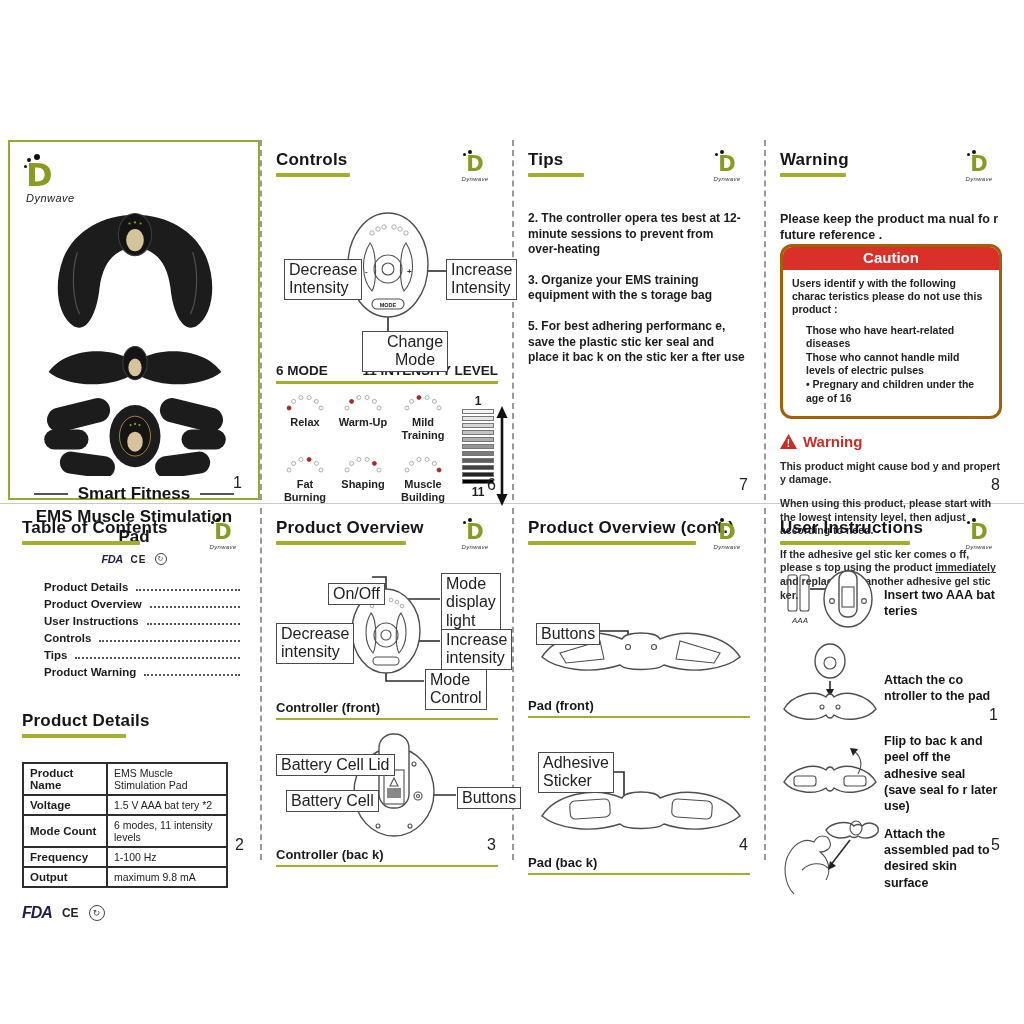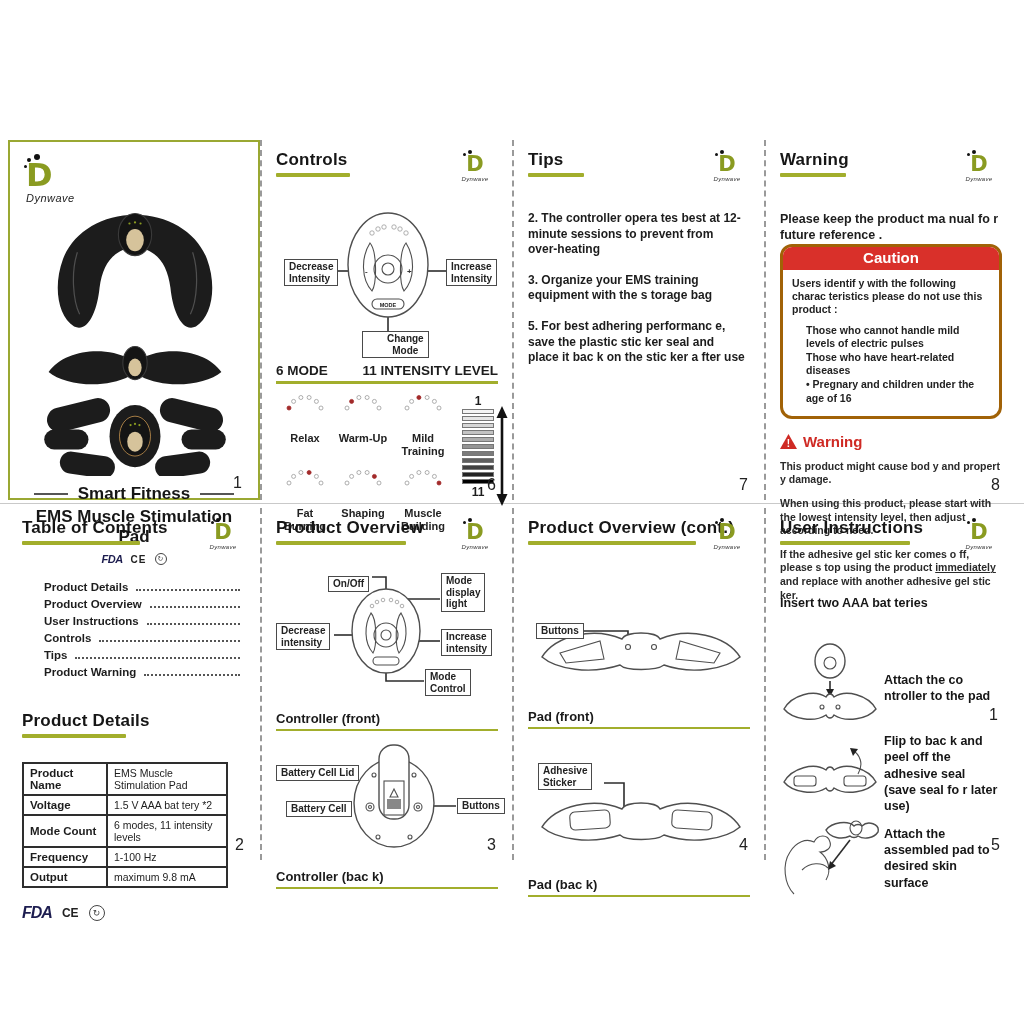--- a/index.html
+++ b/index.html
@@ -12,21 +12,21 @@
   .row-top { top:140px; height:360px; }
   .row-bottom { top:508px; height:352px; }
   .hline { position:absolute; top:503px; left:0; width:1024px; border-top:1px solid #c9c9c9; }
   .col { position:relative; width:252px; height:100%; padding:10px 14px; }
   .col.sep { border-left:2px dashed #9a9a9a; }
   .pagenum { position:absolute; right:16px; bottom:6px; font-size:16px; color:#222; }
 
   
   .panel-h { font-size:17px; font-weight:bold; color:#161616; letter-spacing:0.2px; }
   .h-bar { height:4px; background:#a2ae2c; width:74px; margin-top:3px; border-radius:1px; }
-  .caption { font-size:13px; font-weight:bold; color:#1a1a1a; margin-top:16px; }
+  .caption { font-size:13px; font-weight:bold; color:#1a1a1a; margin-top:5px; }
   .cap-bar { height:2px; background:#a2ae2c; width:100%; margin-top:3px; }
 
   
   .logo-sm { position:absolute; top:12px; right:14px; width:46px; text-align:center; }
   .logo-sm .dglyph { position:relative; display:inline-block; width:24px; height:24px; }
   .logo-sm .dletter { font-size:21px; font-weight:bold; color:#8a9b21; font-family:"DejaVu Sans", sans-serif; line-height:24px; }
   .logo-sm .spark, .logo-lg .spark { position:absolute; background:#111; border-radius:50%; }
   .logo-name-sm { font-size:6px; color:#333; font-style:italic; letter-spacing:0.3px; }
   .logo-lg { position:absolute; top:14px; left:16px; width:64px; text-align:left; }
   .logo-lg .dglyph { position:relative; display:inline-block; width:40px; height:36px; }
@@ -42,32 +42,32 @@
   .certs { display:flex; align-items:center; justify-content:center; gap:8px; margin-top:6px; }
   .fda { font-size:11px; font-weight:bold; font-style:italic; color:#1c1c4e; letter-spacing:-0.5px; }
   .ce { font-size:10px; font-weight:bold; color:#222; letter-spacing:1px; }
   .recyc { width:12px; height:12px; border:1px solid #444; border-radius:50%; font-size:7px;
            display:flex; align-items:center; justify-content:center; color:#444; }
 
   
   .diagram { position:relative; }
   .diagram svg { position:absolute; left:0; top:0; }
   .lbl { position:absolute; border:1px solid #4a4a4a; background:#fff; padding:1px 4px;
-         font-size:10px; font-weight:bold; color:#222; white-space:pre-line; line-height:1.15;
+         font-size:16px; font-weight:normal; color:#222; white-space:pre-line; line-height:1.15;
          text-align:left; z-index:2; }
   .shape { stroke:#4f4f4f; fill:#ffffff; stroke-width:1.4; }
   .thin  { stroke:#4f4f4f; fill:none; stroke-width:1.1; }
   .conn  { stroke:#2d2d2d; stroke-width:1.6; fill:none; }
 
   
   .mode-head { display:flex; justify-content:space-between; font-size:13.5px; font-weight:bold; margin-top:10px; }
   .mode-grid { display:flex; margin-top:10px; }
   .modes { display:grid; grid-template-columns:58px 58px 62px; grid-row-gap:12px; }
   .mode-item { text-align:center; }
-  .mode-item .mlabel { font-size:11px; font-weight:bold; color:#222; margin-top:18px; line-height:1.15; white-space:pre-line; }
+  .mode-item .mlabel { font-size:11px; font-weight:bold; color:#222; margin-top:2px; line-height:1.15; white-space:pre-line; }
   .mode-dots { display:block; margin:0 auto; }
   .dot { fill:#fff; stroke:#9a9a9a; stroke-width:0.8; }
   .dot.on { fill:#a22a2a; stroke:#a22a2a; }
   .intensity { margin-left:8px; display:flex; }
   .ibars { display:flex; flex-direction:column; align-items:center; }
   .inum { font-size:12px; font-weight:bold; }
   .bar { width:32px; height:5px; border:1px solid #777; margin:1px 0; }
 
   
   .toc-list { margin-top:34px; padding-left:22px; padding-right:4px; }
@@ -341,22 +341,22 @@
         </span>
         <div class="logo-name-sm">Dynwave</div>
       </div>
       <div class="warn-intro">Please keep the product ma nual fo r future reference .</div>
 
       <div class="caution-box">
         <div class="caution-head">Caution</div>
         <div class="caution-body">
           <div>Users identif y with the following charac teristics please do not use this product :</div>
           <div class="caution-items">
+            <div>Those who have heart-related diseases</div>
             <div>Those who cannot handle mild levels of electric pulses</div>
-            <div>Those who have heart-related diseases</div>
             <div>•  Pregnary and children under the age of 16</div>
           </div>
         </div>
       </div>
 
       <div class="warn2-row">
         <svg width="17" height="15" viewBox="0 0 17 15">
           <polygon points="8.5,0 17,15 0,15" fill="#cf2a24"></polygon>
           <text x="8.5" y="13" font-size="10" font-weight="bold" fill="#fff" text-anchor="middle">!</text>
         </svg>
@@ -471,21 +471,21 @@
             <circle class="dot" cx="107" cy="41" r="1.8"></circle>
           <circle class="dot" cx="115" cy="41" r="1.8"></circle>
             <circle class="dot" cx="121" cy="43" r="1.8"></circle>
             <circle class="dot" cx="126" cy="47" r="1.8"></circle>
           <path class="thin" d="M95,54 C88,66 88,84 97,94 C101,87 101,60 95,54 Z"></path>
           <path class="thin" d="M125,54 C132,66 132,84 123,94 C119,87 119,60 125,54 Z"></path>
           <circle class="thin" cx="110" cy="76" r="12"></circle>
           <circle class="thin" cx="110" cy="76" r="5"></circle>
           <rect class="thin" x="97" y="98" width="26" height="8" rx="4"></rect>
         </svg>
-        <div class="lbl" style="left:52px; top:17px;text-align:center;">On/Off</div>
+        <div class="lbl" style="left:52px; top:24px;text-align:center;">On/Off</div>
         <div class="lbl" style="left:165px; top:14px;">Mode
 display
 light</div>
         <div class="lbl" style="left:0px; top:64px;">Decrease
 intensity</div>
         <div class="lbl" style="left:165px; top:70px;">Increase
 intensity</div>
         <div class="lbl" style="left:149px; top:110px;">Mode
 Control</div>
       </div>
@@ -568,20 +568,34 @@
         <span class="dglyph">
           <span class="dletter">D</span>
           <span class="spark" style="left:0;top:1px;width:3px;height:3px;"></span>
           <span class="spark" style="left:5px;top:-2px;width:4px;height:4px;"></span>
         </span>
         <div class="logo-name-sm">Dynwave</div>
       </div>
 
       <div class="steps">
         <div class="step">
+          <div class="step-art">
+            <svg width="100" height="76" viewBox="0 0 100 76">
+              <rect class="thin" x="8" y="12" width="9" height="36" rx="2"></rect>
+              <rect class="thin" x="20" y="12" width="9" height="36" rx="2"></rect>
+              <line class="conn" x1="30" y1="26" x2="52" y2="26"></line>
+              <polygon points="56,26 48,22 48,30" fill="#222"></polygon>
+              <ellipse class="shape" cx="68" cy="36" rx="24" ry="28"></ellipse>
+              <rect class="shape" x="59" y="8" width="18" height="46" rx="8"></rect>
+              <rect class="thin" x="62" y="24" width="12" height="20"></rect>
+              <circle class="thin" cx="52" cy="38" r="2.4"></circle>
+                <circle class="thin" cx="84" cy="38" r="2.4"></circle>
+              <text x="12" y="60" font-size="8" font-style="italic" fill="#333">AAA</text>
+            </svg>
+          </div>
           <div class="step-text">Insert two AAA bat teries</div>
         </div>
 
         <div class="step">
           <div class="step-art">
             <svg width="100" height="86" viewBox="0 0 100 86">
               <ellipse class="shape" cx="50" cy="18" rx="15" ry="17"></ellipse>
               <circle class="thin" cx="50" cy="20" r="6"></circle>
               <line class="conn" x1="50" y1="38" x2="50" y2="50"></line>
               <polygon points="50,54 46,46 54,46" fill="#222"></polygon>

